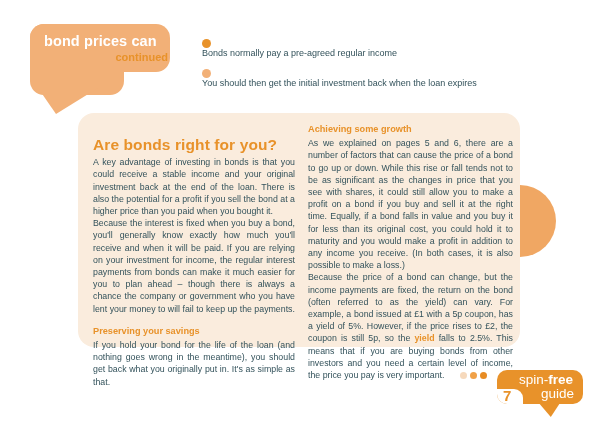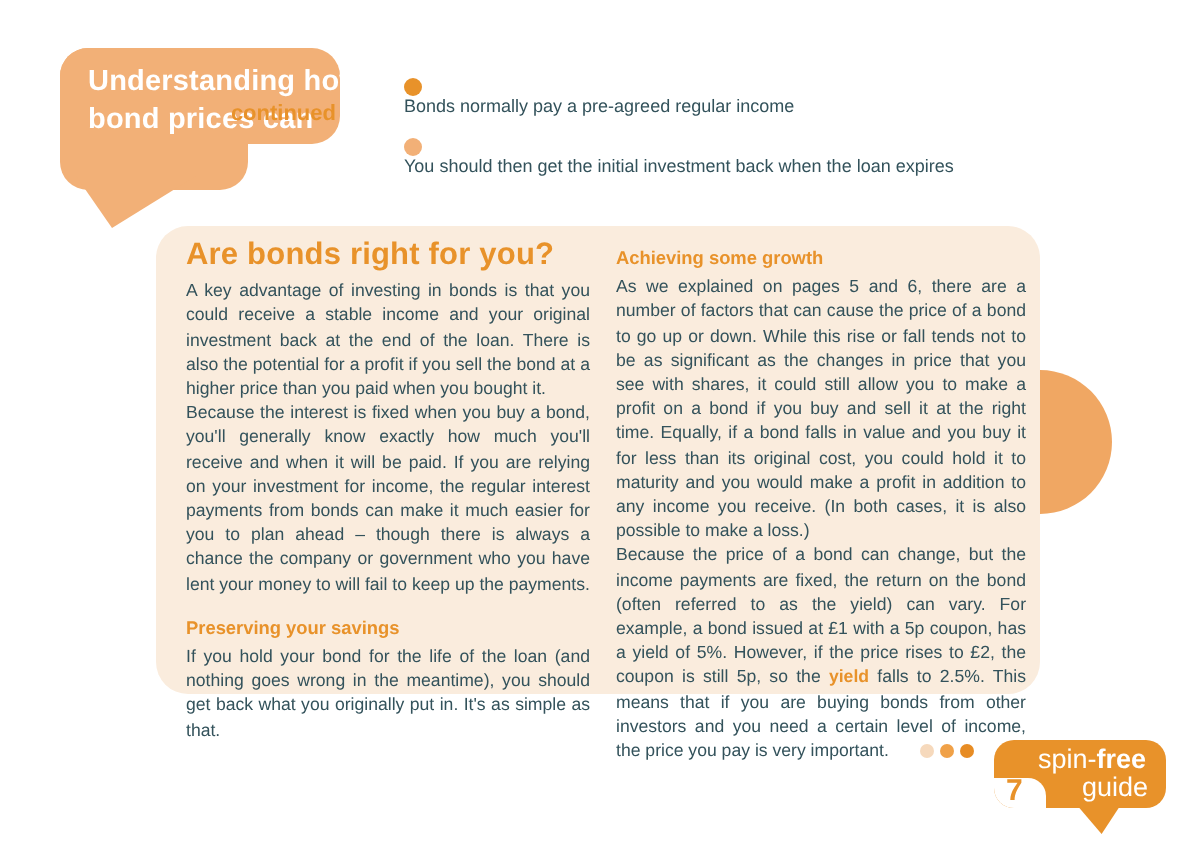--- a/index.html
+++ b/index.html
@@ -36,21 +36,21 @@
 
   
   .panel{
     position:absolute;left:78px;top:113px;width:442px;height:234px;
     background:var(--panel-bg);border-radius:16px;
     padding:8px 7px 8px 15px;display:flex;gap:13px;
   }
   .col{color:var(--body-text);font-size:8.8px;line-height:12.2px;text-align:justify;}
   .col.left{width:202px;}
   .col.right{width:205px;}
-  .main-heading{color:var(--accent);font-size:15.5px;font-weight:700;letter-spacing:.1px;margin:1px 0 5px;text-align:left;}
+  .main-heading{color:var(--accent);font-size:15.5px;font-weight:700;letter-spacing:.1px;margin:18px 0 5px;text-align:left;}
   .sub-heading{color:var(--accent);font-size:9.2px;font-weight:700;margin:10px 0 2px;text-align:left;}
   .sub-heading.first{margin-top:2px;}
   .col p{margin:0;}
   .highlight{color:var(--accent);font-weight:700;}
   .end-dots{white-space:nowrap;}
   .end-dot{display:inline-block;width:7px;height:7px;border-radius:50%;margin-left:3px;vertical-align:-1px;}
 
   
   .side-tab{position:absolute;left:520px;top:185px;width:36px;height:72px;
     background:var(--tab);border-radius:0 72px 72px 0;}
@@ -70,21 +70,20 @@
 </head>
 <body>
 
 <div class="page">
 
   <div class="title-bubble">
     <div class="tb-block-top"></div>
     <div class="tb-block-left"></div>
     <div class="tb-tail"></div>
     <div class="tb-text">
-      <div>Understanding how</div>
       <div>bond prices can</div>
     </div>
   </div>
   <div class="continued">continued</div>
 
   <ul class="bullets">
     <li class="bullet-row">
       <span class="bullet-dot d1"></span>
       <span class="bullet-text">Bonds normally pay a pre-agreed regular income</span>
     </li>

